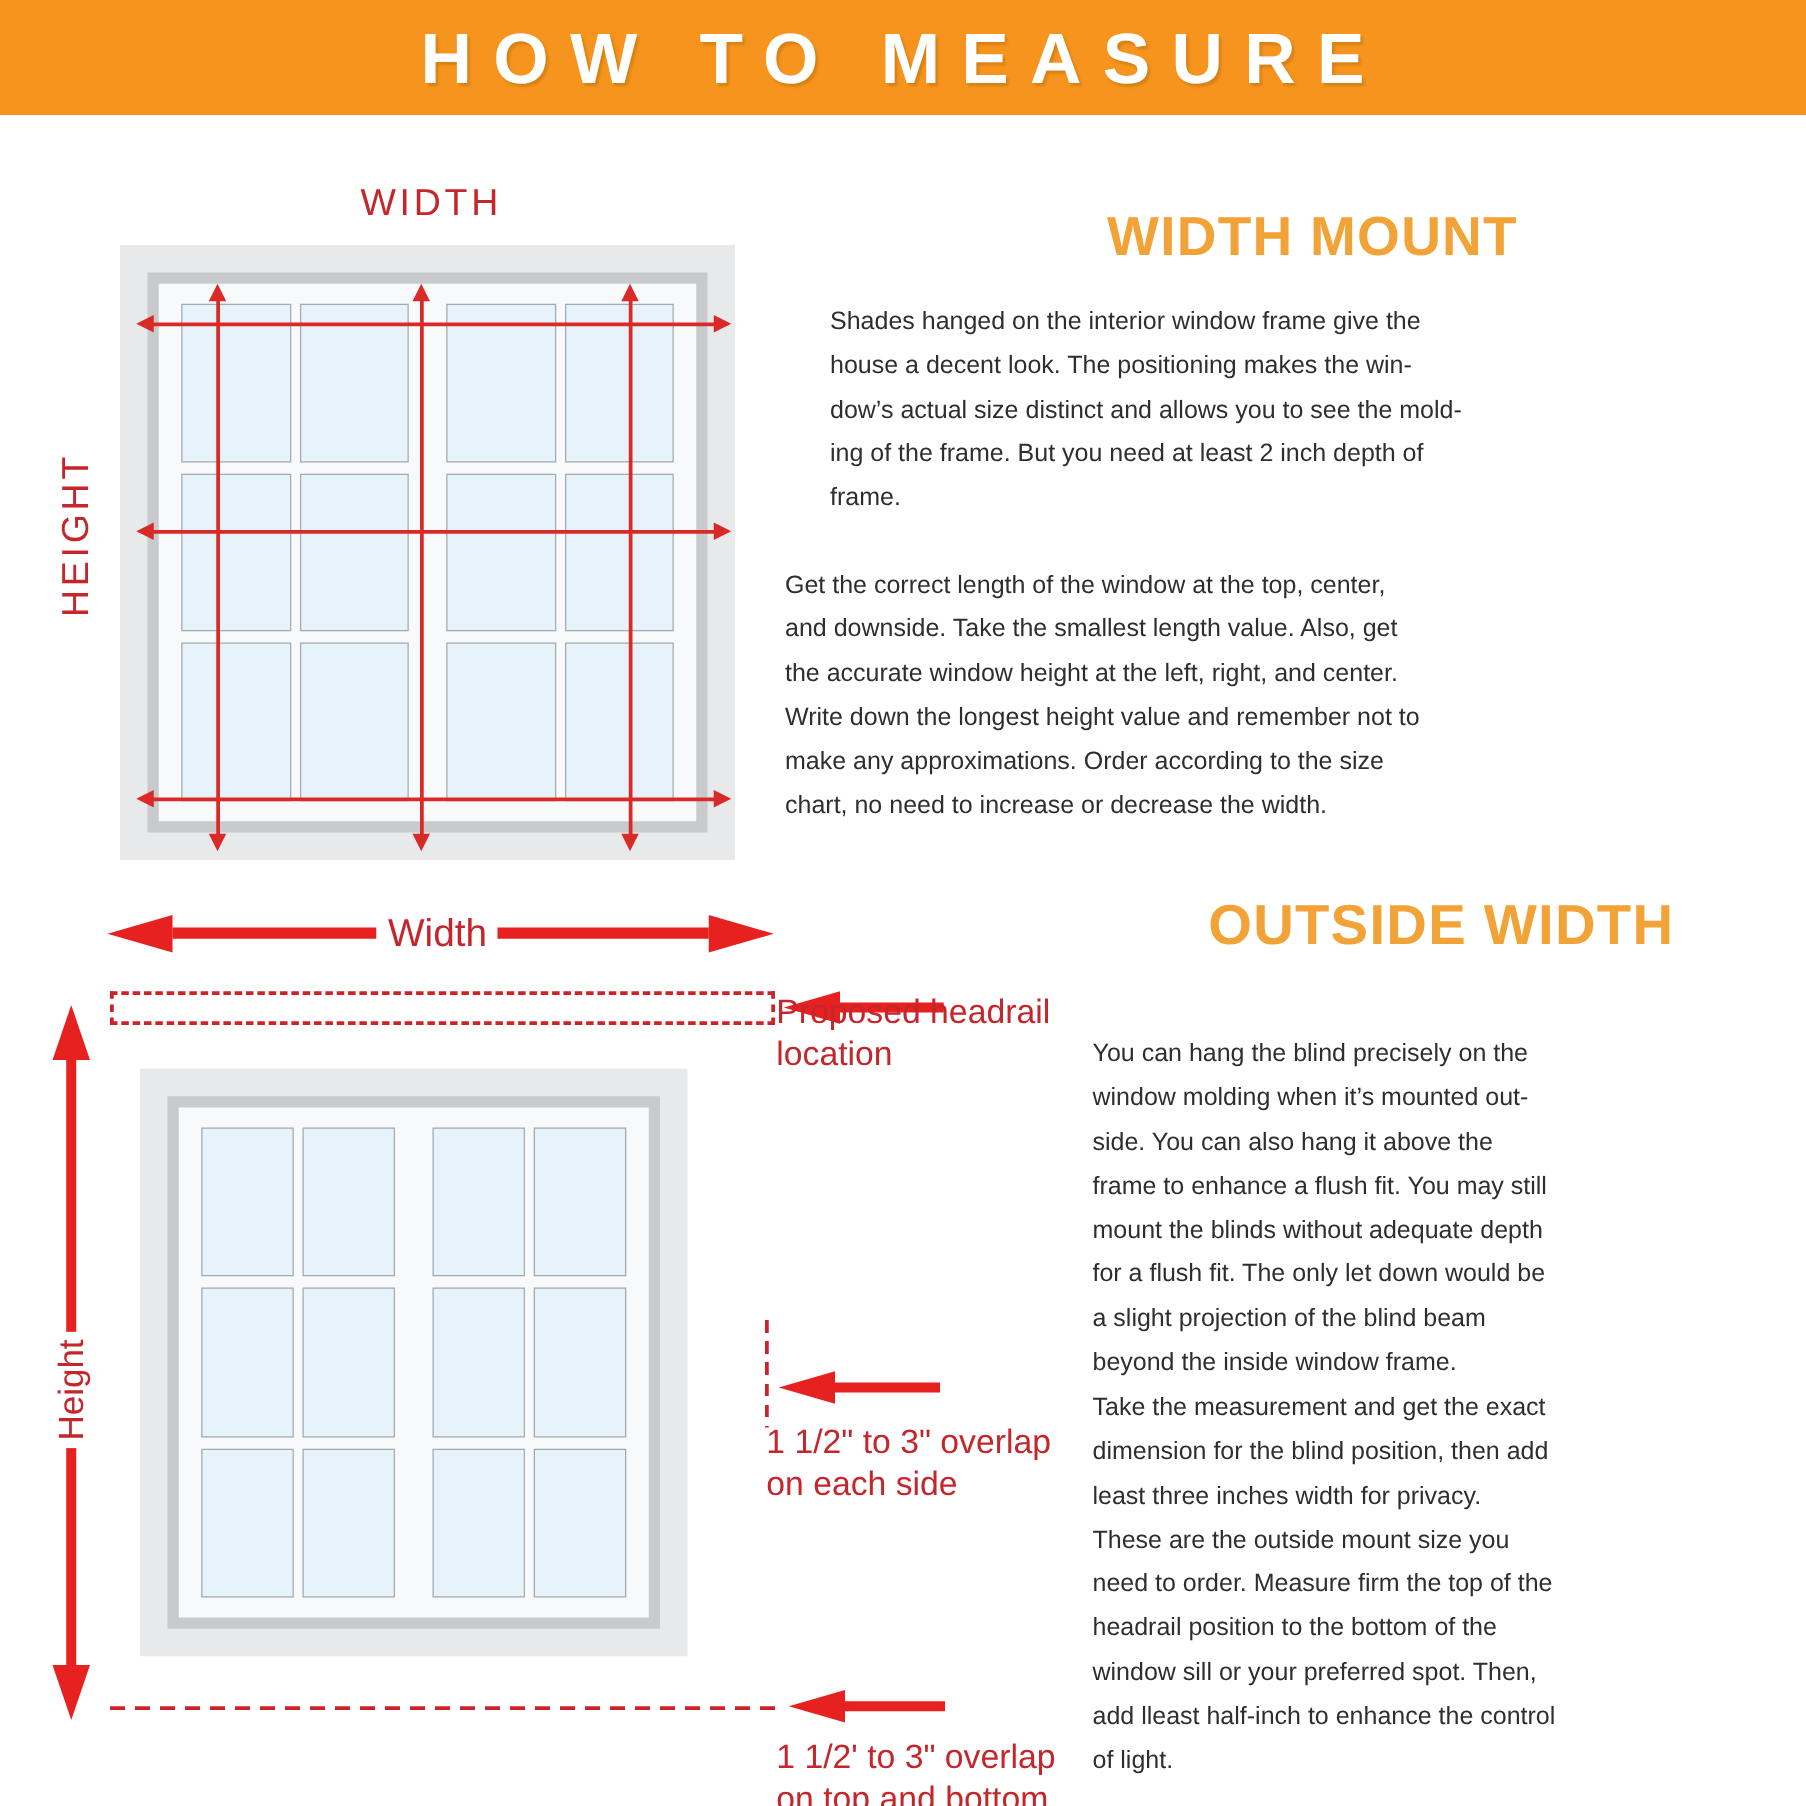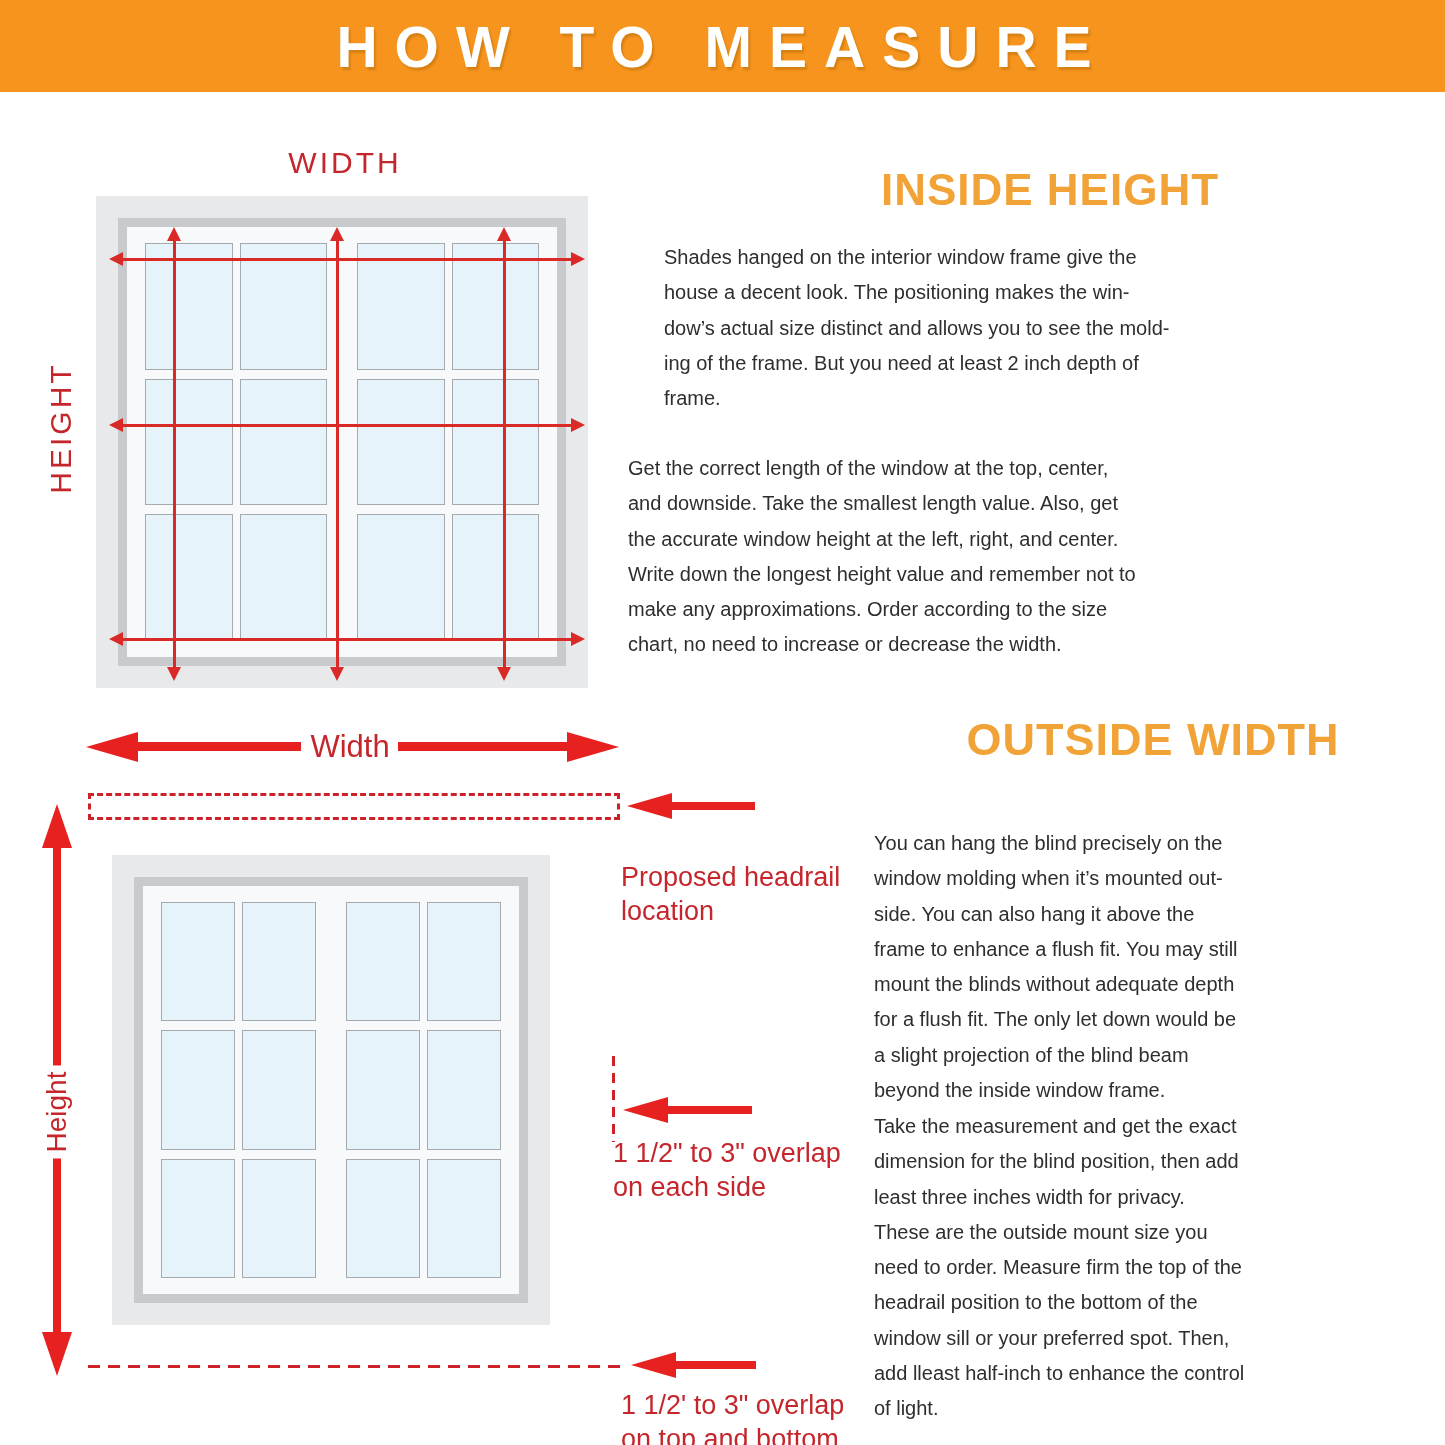--- a/index.html
+++ b/index.html
@@ -99,21 +99,21 @@
   <div class="av" style="left:173px;top:240px;height:428px;"></div>
   <div class="av" style="left:336px;top:240px;height:428px;"></div>
   <div class="av" style="left:503px;top:240px;height:428px;"></div>
 
   <div class="ta-left" style="left:138px;top:742px;width:163px;"></div>
   <div class="diag-label" style="left:302px;top:729px;width:96px;text-align:center;font-size:31px;">Width</div>
   <div class="ta-right" style="left:398px;top:742px;width:169px;"></div>
 
   <div class="dash-box" style="left:88px;top:793px;width:532px;height:27px;"></div>
   <div class="ta-left sm" style="left:672px;top:802px;width:83px;"></div>
-  <div class="rlabel" style="left:621px;top:860px;">Proposed headrail
+  <div class="rlabel" style="left:621px;top:792px;">Proposed headrail
 location</div>
 
   <div class="ta-v" style="left:53px;top:848px;height:484px;"></div>
   <div class="vlabel" style="left:57px;top:1112px;font-size:28px;background:#ffffff;padding:12px 6px;">Height</div>
 
   <div class="win" style="left:112px;top:855px;width:438px;height:470px;">
     <div class="win-band">
       <div class="win-inner">
         <div class="glazing">
           <div class="sash">
@@ -140,21 +140,21 @@
   <div class="dash-v" style="left:612px;top:1056px;height:86px;"></div>
   <div class="ta-left sm" style="left:668px;top:1106px;width:84px;"></div>
   <div class="rlabel" style="left:613px;top:1136px;">1 1/2" to 3" overlap
 on each side</div>
 
   <div class="dash-h" style="left:88px;top:1365px;width:540px;"></div>
   <div class="ta-left sm" style="left:676px;top:1361px;width:80px;"></div>
   <div class="rlabel" style="left:621px;top:1388px;">1 1/2' to 3" overlap
 on top and bottom</div>
 
-  <div class="mount-heading" style="left:660px;top:165px;width:780px;font-size:44px;">INSIDE HEIGHT</div>
+  <div class="mount-heading" style="left:660px;top:165px;width:780px;font-size:44px;">WIDTH MOUNT</div>
   <div class="body-p" style="left:664px;top:240px;width:780px;">Shades hanged on the interior window frame give the
 house a decent look. The positioning makes the win-
 dow’s actual size distinct and allows you to see the mold-
 ing of the frame. But you need at least 2 inch depth of
 frame.</div>
   <div class="body-p" style="left:628px;top:451px;width:780px;">Get the correct length of the window at the top, center,
 and downside. Take the smallest length value. Also, get
 the accurate window height at the left, right, and center.
 Write down the longest height value and remember not to
 make any approximations. Order according to the size

